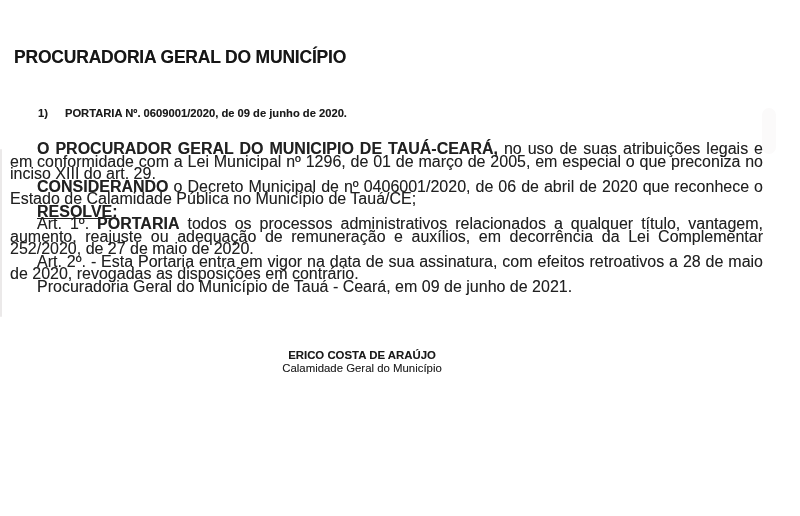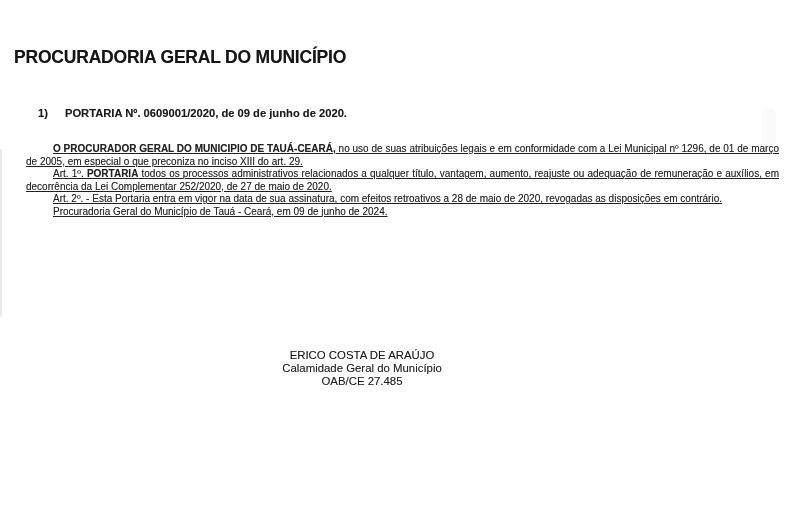--- a/index.html
+++ b/index.html
@@ -32,46 +32,45 @@
     font-size: 11.2px;
     font-weight: bold;
     color: #1b1b1b;
     text-shadow: 0 0 0.5px rgba(25,25,25,0.4);
     display: flex;
     white-space: nowrap;
   }
   .heading .num { margin-right: 17px; }
   .doc-body {
     position: absolute;
-    left: 26px; top: 143px;
+    left: 10px; top: 143px;
     width: 753px;
-    font-size: 10px;
+    font-size: 16px;
     line-height: 12.55px;
     color: #212121;
     text-shadow: 0 0 0.5px rgba(30,30,30,0.35);
-    text-decoration: underline;
   }
   .para {
     text-align: justify;
     text-align-last: left;
     text-indent: 27px;
   }
   .para .b { font-weight: bold; }
   .para .u { text-decoration: underline; }
   .signature {
     position: absolute;
     left: 0; top: 349px;
     width: 724px;
     text-align: center;
     font-size: 11.4px;
     line-height: 13.2px;
     color: #222222;
     text-shadow: 0 0 0.5px rgba(30,30,30,0.35);
   }
-  .signature .sig-name { font-weight: normal; color: #191919; }
+  .signature .sig-name { font-weight: bold; color: #191919; }
   .scan-artifact-left {
     position: absolute;
     left: 0; top: 149px;
     width: 1.5px; height: 168px;
     background: #e3e0e0;
     opacity: 0.7;
   }
   .scan-artifact-right {
     position: absolute;
     left: 762px; top: 108px;
@@ -89,24 +88,25 @@
 
   <div class="doc-title">PROCURADORIA GERAL DO MUNICÍPIO</div>
 
   <div class="heading">
     <span class="num">1)</span>
     <span class="txt">PORTARIA Nº. 0609001/2020, de 09 de junho de 2020.</span>
   </div>
 
   <div class="doc-body">
       <p class="para"><span class="b">O PROCURADOR GERAL DO MUNICIPIO DE TAUÁ-CEARÁ,</span><span> no uso de suas atribuições legais e em conformidade com a Lei Municipal nº 1296, de 01 de março de 2005, em especial o que preconiza no inciso XIII do art. 29.</span></p>
+      <p class="para"><span class="b">CONSIDERANDO</span><span> o Decreto Municipal de nº 0406001/2020, de 06 de abril de 2020 que reconhece o Estado de Calamidade Pública no Município de Tauá/CE;</span></p>
+      <p class="para"><span class="b u">RESOLVE:</span></p>
       <p class="para"><span>Art. 1º. </span><span class="b">PORTARIA</span><span> todos os processos administrativos relacionados a qualquer título, vantagem, aumento, reajuste ou adequação de remuneração e auxílios, em decorrência da Lei Complementar 252/2020, de 27 de maio de 2020.</span></p>
       <p class="para"><span>Art. 2º. - Esta Portaria entra em vigor na data de sua assinatura, com efeitos retroativos a 28 de maio de 2020, revogadas as disposições em contrário.</span></p>
-      <p class="para"><span>Procuradoria Geral do Município de Tauá - Ceará, em 09 de junho de 2024.</span></p>
+      <p class="para"><span>Procuradoria Geral do Município de Tauá - Ceará, em 09 de junho de 2021.</span></p>
     </div>
 
   <div class="signature">
     <div class="sig-name">ERICO COSTA DE ARAÚJO</div>
     <div class="sig-role">Calamidade Geral do Município</div>
-    <div class="sig-oab">OAB/CE 27.485</div>
   </div>
 
 </div>
 
 </body></html>

